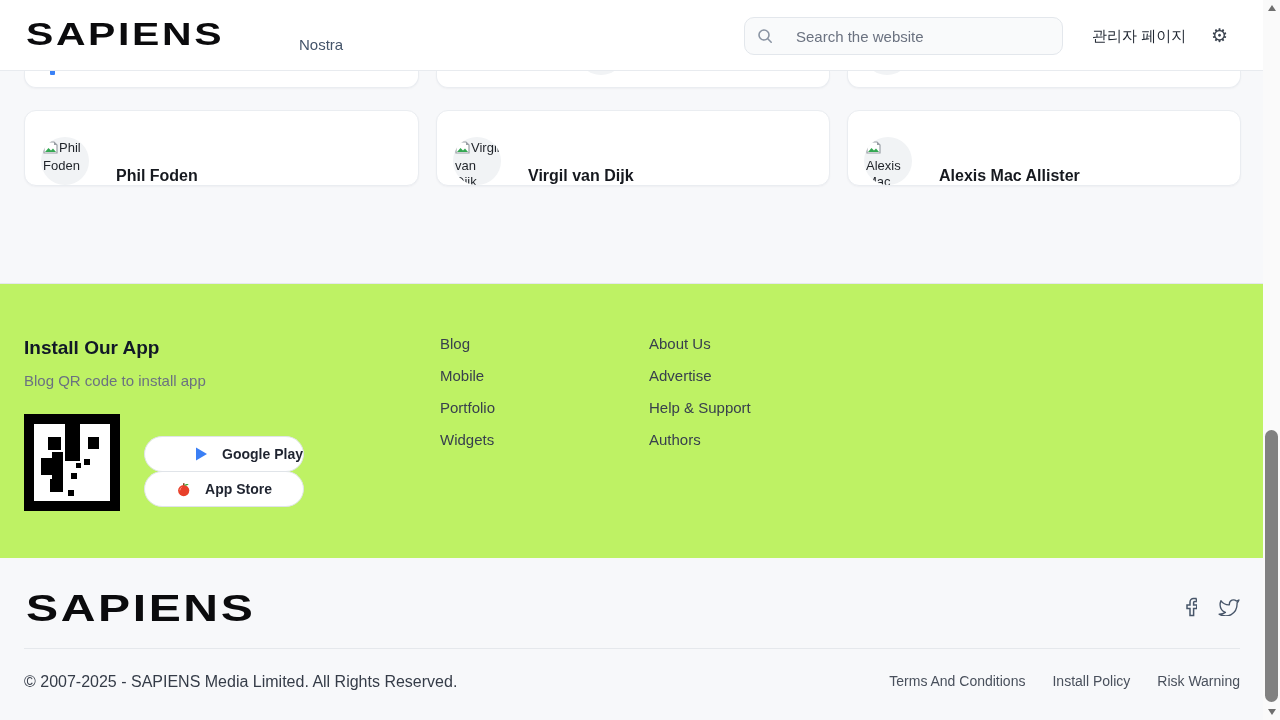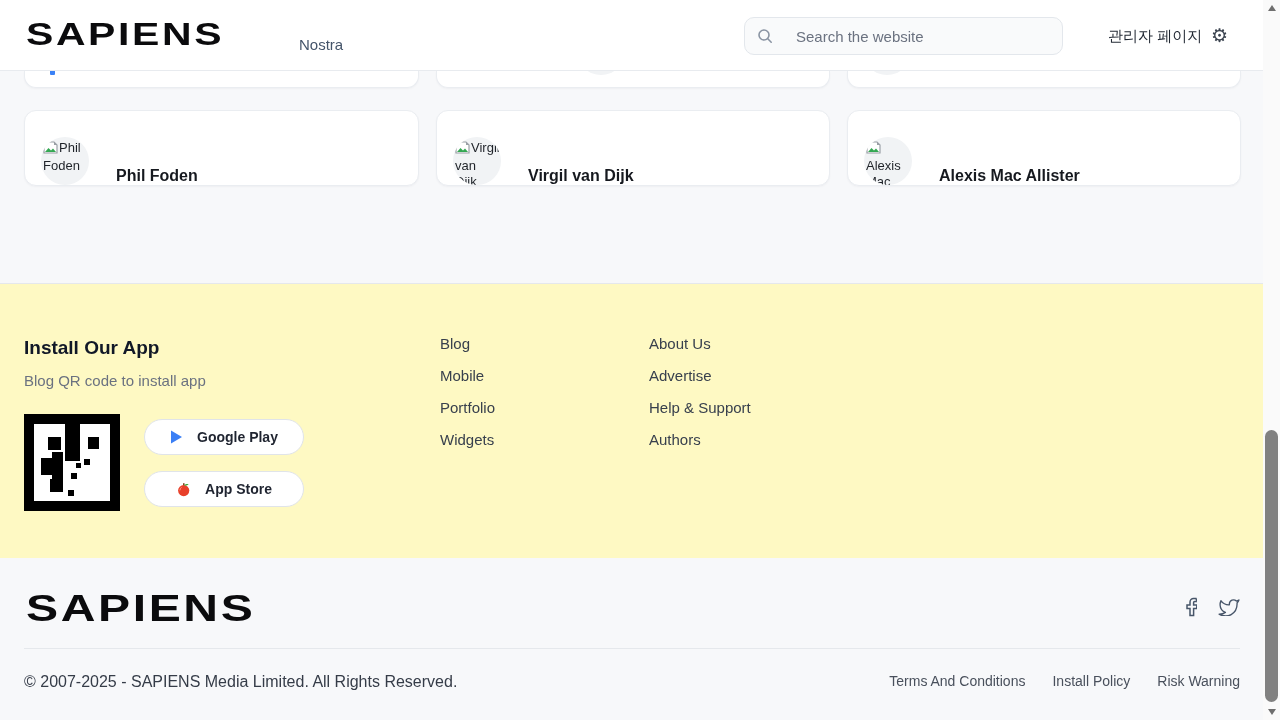--- a/index.html
+++ b/index.html
@@ -8,41 +8,41 @@
   .page { position:relative; width:1280px; height:720px; }
 
   
   .header { position:absolute; top:0; left:0; width:1263px; height:71px; background:#ffffff; border-bottom:1px solid #e8ebef; z-index:30; display:flex; align-items:center; }
   .logo { font-weight:900; color:#0b0b0d; letter-spacing:2px; white-space:nowrap; transform-origin:left center; }
   .logo.header-logo { position:absolute; left:26px; top:17px; font-size:31px; transform:scaleX(1.32) scaleY(1.0); }
   .header-sub { position:absolute; left:299px; top:28px; font-size:15px; color:#44546a; font-weight:500;margin-top:8px; }
   .searchbar { position:absolute; left:744px; top:17px; width:319px; height:38px; background:#f9fafb; border:1px solid #e3e7ec; border-radius:10px; display:flex; align-items:center; padding:0 12px; gap:23px; }
   .searchbar input { border:none; outline:none; background:transparent; font-size:15px; color:#334155; width:100%; font-family:inherit; }
   .searchbar input::placeholder { color:#6b7280; }
-  .admin-link { position:absolute; left:1092px; top:27px; font-size:15px; font-weight:500; color:#1e2530; cursor:pointer; white-space:nowrap;margin-left:16px; }
+  .admin-link { position:absolute; left:1092px; top:27px; font-size:15px; font-weight:500; color:#1e2530; cursor:pointer; white-space:nowrap; }
   .gear { position:absolute; left:1211px; top:24px; font-size:19px; color:#3b434f; cursor:pointer; line-height:24px; }
 
   
   .partial-card { position:absolute; top:71px; height:17px; background:#ffffff; border:1px solid #eaedf1; border-top:none; border-radius:0 0 12px 12px; overflow:hidden; box-shadow:0 1px 2px rgba(20,30,55,.04); }
   .partial-avatar { position:absolute; width:48px; height:48px; border-radius:50%; background:#f1f3f5; top:-44px; }
   .partial-blue { position:absolute; left:25px; top:-2px; width:5px; height:6px; background:#3b82f6; border-radius:1px; }
 
   
   .card { position:absolute; top:110px; height:76px; background:#ffffff; border:1px solid #eaedf1; border-radius:12px; display:flex; align-items:flex-end; padding:0 16px; gap:27px; box-shadow:0 1px 2px rgba(20,30,55,.04); cursor:pointer; }
   .avatar { width:48px; height:48px; border-radius:50%; background:#f1f3f5; overflow:hidden; flex:0 0 48px; font-size:13px; line-height:16px; color:#1f2329; padding-top:3px; padding-left:2px; word-break:break-word; }
   .broken-img { display:inline-block; vertical-align:-2px; margin-right:1px; }
   .card-name { font-size:16px; font-weight:600; color:#16191f; white-space:nowrap; }
 
   
-  .footer-main { position:absolute; top:283px; left:0; width:1263px; height:275px; background:#fef9c3; border-top:1px solid #e5e8ec; }
+  .footer-main { position:absolute; top:283px; left:0; width:1263px; height:275px; background:#bef264; border-top:1px solid #e5e8ec; }
   .install-title { position:absolute; left:24px; top:53px; font-size:19px; font-weight:700; color:#111827; }
   .install-sub { position:absolute; left:24px; top:88px; font-size:15px; color:#6b7280; }
   .qr { position:absolute; left:24px; top:130px; width:96px; height:97px; }
   .store-btn { position:absolute; left:144px; width:160px; height:36px; background:#ffffff; border:1px solid #e0e4e9; border-radius:18px; display:flex; align-items:center; justify-content:center; gap:14px; font-size:14px; font-weight:600; color:#1f2430; cursor:pointer; }
-  .store-btn.gp { top:135px; }
+  .store-btn.gp { top:152px;justify-content:flex-end; }
   .store-btn.as { top:187px; }
   .fcol { position:absolute; top:52px; display:flex; flex-direction:column; gap:17px; }
   .fcol a { font-size:15px; color:#38404d; text-decoration:none; cursor:pointer; line-height:15px; }
   .fcol.c1 { left:440px; }
   .fcol.c2 { left:649px; }
 
   
   .footer-bottom { position:absolute; top:559px; left:0; width:1263px; height:161px; background:#f7f8fa; }
   .logo.footer-logo { position:absolute; left:26px; top:29px; font-size:37px; transform:scaleX(1.30); }
   .socials { position:absolute; right:23px; top:38px; display:flex; gap:21px; align-items:center; }

